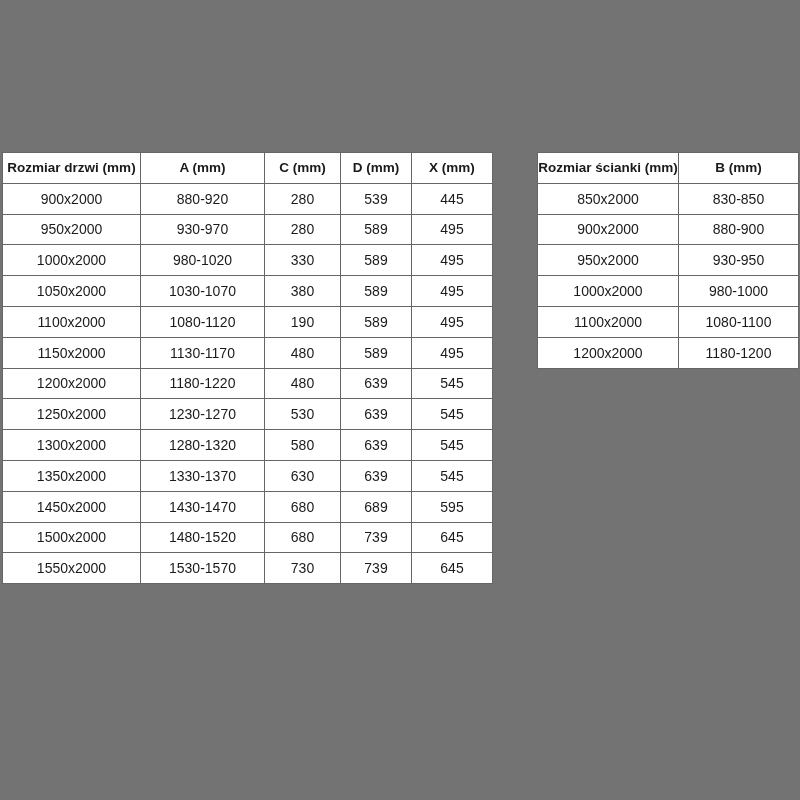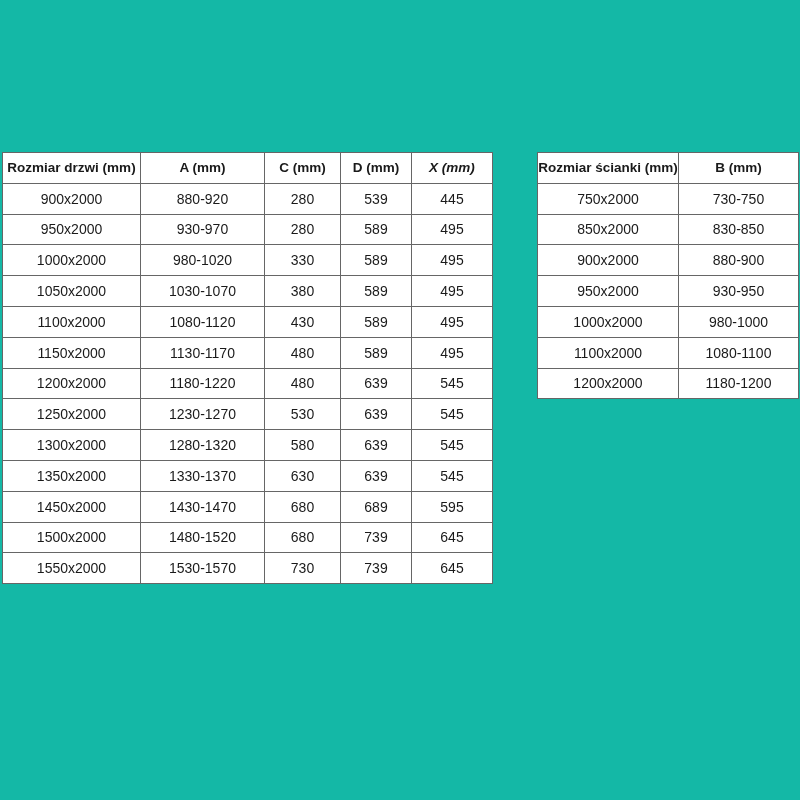--- a/index.html
+++ b/index.html
@@ -4,21 +4,21 @@
 <style>
   html, body {
     margin: 0;
     padding: 0;
     background: #ffffff;
   }
   .canvas {
     position: relative;
     width: 800px;
     height: 800px;
-    background: #14b8a6;
+    background: #737373;
     overflow: hidden;
     font-family: "Liberation Sans", sans-serif;
   }
   table.spec-table {
     position: absolute;
     border-collapse: collapse;
     table-layout: fixed;
     font-family: "Liberation Sans", sans-serif;
     font-size: 14px;
     color: #1a1a1a;
@@ -41,21 +41,21 @@
   
   .door-table {
     left: 2px;
     top: 152px;
     width: 486px;
   }
   .door-table th:nth-child(1) { width: 137px; }
   .door-table th:nth-child(2) { width: 123px; }
   .door-table th:nth-child(3) { width: 75px; }
   .door-table th:nth-child(4) { width: 70px; }
-  .door-table th:nth-child(5) { width: 80px; font-style: italic; }
+  .door-table th:nth-child(5) { width: 80px; }
   
   .wall-table {
     left: 537px;
     top: 152px;
     width: 259px;
   }
   .wall-table th:nth-child(1) { width: 140px; margin-top: 32px; }
   .wall-table th:nth-child(2) { width: 119px; }
 </style>
 </head>
@@ -97,21 +97,21 @@
         <tr>
           <td>1050x2000</td>
           <td>1030-1070</td>
           <td>380</td>
           <td>589</td>
           <td>495</td>
         </tr>
         <tr>
           <td>1100x2000</td>
           <td>1080-1120</td>
-          <td>430</td>
+          <td>190</td>
           <td>589</td>
           <td>495</td>
         </tr>
         <tr>
           <td>1150x2000</td>
           <td>1130-1170</td>
           <td>480</td>
           <td>589</td>
           <td>495</td>
         </tr>
@@ -168,24 +168,20 @@
     </table>
   <table class="spec-table wall-table">
       <thead>
         <tr>
           <th>Rozmiar ścianki (mm)</th>
           <th>B (mm)</th>
         </tr>
       </thead>
       <tbody>
         <tr>
-          <td>750x2000</td>
-          <td>730-750</td>
-        </tr>
-        <tr>
           <td>850x2000</td>
           <td>830-850</td>
         </tr>
         <tr>
           <td>900x2000</td>
           <td>880-900</td>
         </tr>
         <tr>
           <td>950x2000</td>
           <td>930-950</td>

